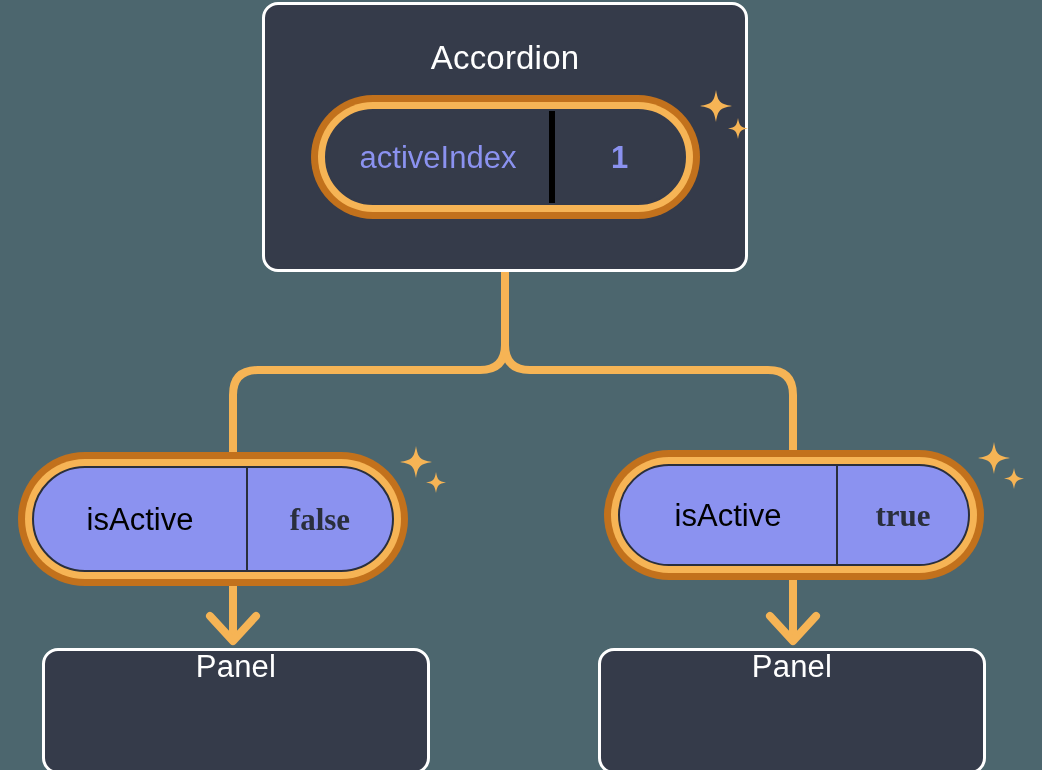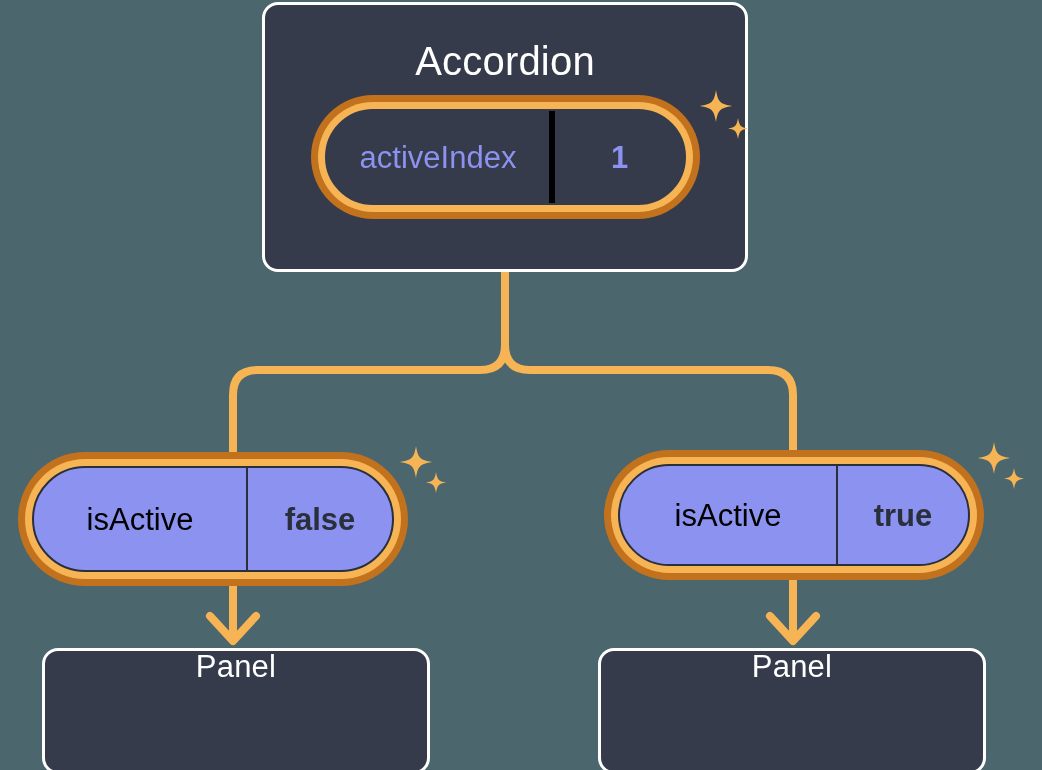--- a/index.html
+++ b/index.html
@@ -36,21 +36,21 @@
     position: absolute;
     background: #353b4a;
     border: 3px solid #ffffff;
     border-radius: 16px;
     display: flex;
     flex-direction: column;
     align-items: center;
   }
   .comp-title {
     color: #ffffff;
-    font-size: 40px;
+    font-size: 33px;
     font-weight: 400;
     letter-spacing: 0.2px;
     line-height: 1;
   }
 
   #accordion-box {
     left: 262px;
     top: 2px;
     width: 486px;
     height: 270px;
@@ -129,20 +129,21 @@
   .pill-purple .pill-key {
     color: #000000;
     font-size: 31px;
   }
   .pill-purple .pill-val {
     color: #2a2f3c;
     font-size: 31px;
     font-weight: 700;
     flex: 1;
     border-left: 2px solid #2a2f3c;
+    font-family: Liberation Serif, serif;
   }
 
   #pill-left {
     left: 18px;
     top: 452px;
     width: 390px;
     height: 134px;
   }
   #pill-left .pill-key { flex: 0 0 212px; }
 

